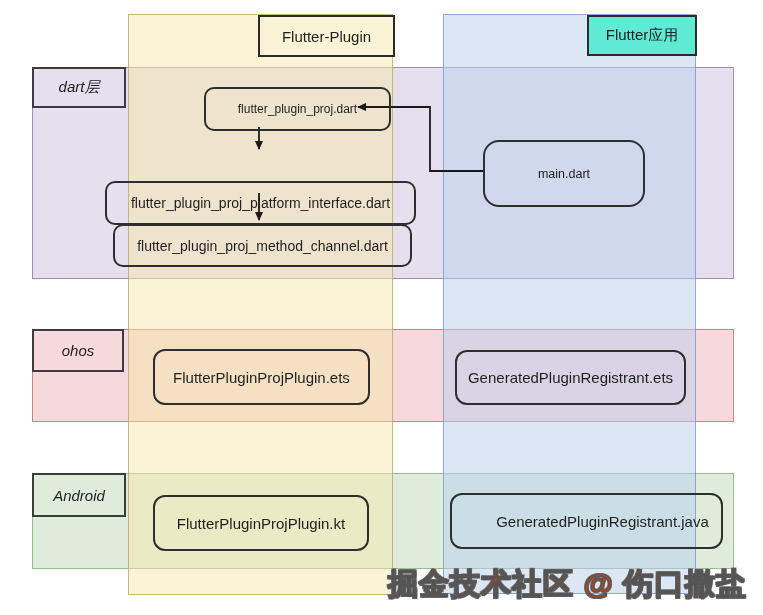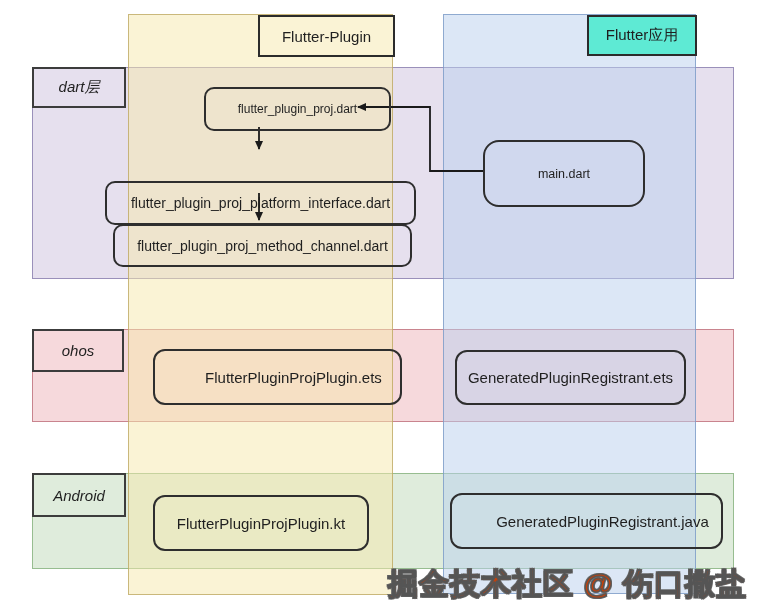--- a/index.html
+++ b/index.html
@@ -56,21 +56,21 @@
     position: absolute; z-index: 4;
     border: 2px solid #2e2e2e; border-radius: 10px;
     background: transparent;
     display: flex; align-items: center; justify-content: center;
     color: #1f1f1f; white-space: nowrap;
   }
   .n1 { left: 168px; top: 87px;  width: 183px; height: 40px; font-size: 12px; margin-left: 36px; }
   .n2 { left: 105px; top: 153px; width: 307px; height: 40px; font-size: 14px; margin-top: 28px; }
   .n3 { left: 113px; top: 224px; width: 295px; height: 39px; font-size: 14px; }
   .n4 { left: 483px; top: 140px; width: 158px; height: 63px; font-size: 12.5px; border-radius: 16px; }
-  .n5 { left: 153px; top: 349px; width: 213px; height: 52px; font-size: 15px; border-radius: 12px; padding-left: 32px; }
+  .n5 { left: 153px; top: 349px; width: 213px; height: 52px; font-size: 15px; border-radius: 12px; }
   .n6 { left: 455px; top: 350px; width: 227px; height: 51px; font-size: 15px; border-radius: 12px; }
   .n7 { left: 153px; top: 495px; width: 212px; height: 52px; font-size: 15px; border-radius: 12px; }
   .n8 { left: 450px; top: 493px; width: 237px; height: 52px; font-size: 15px; border-radius: 12px; padding-left: 32px; }
   
   .watermark {
     position: absolute; z-index: 5;
     right: 16px; top: 564px;
     font-size: 30px; font-weight: bold; letter-spacing: 1px;
     white-space: nowrap;
     color: #c2410c;

